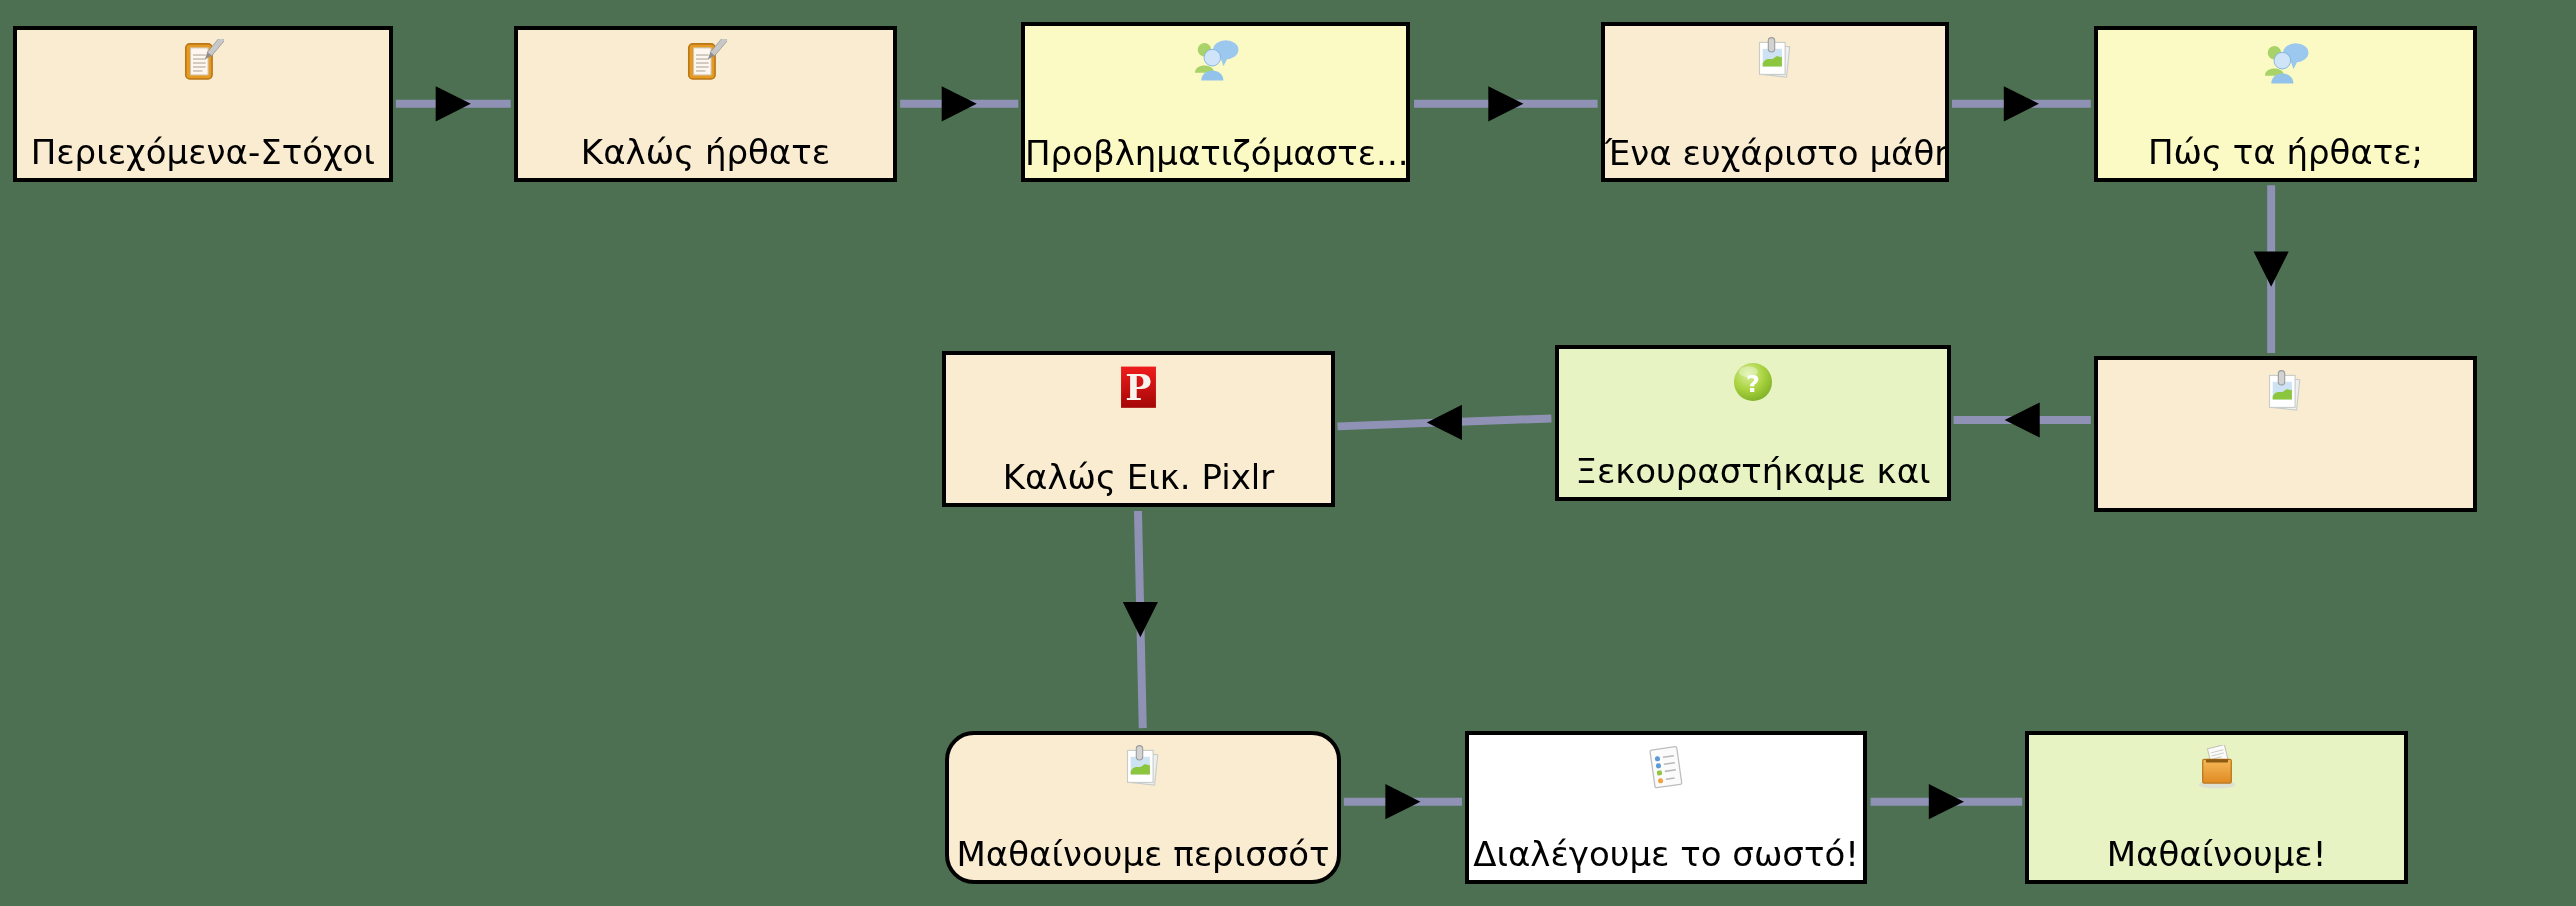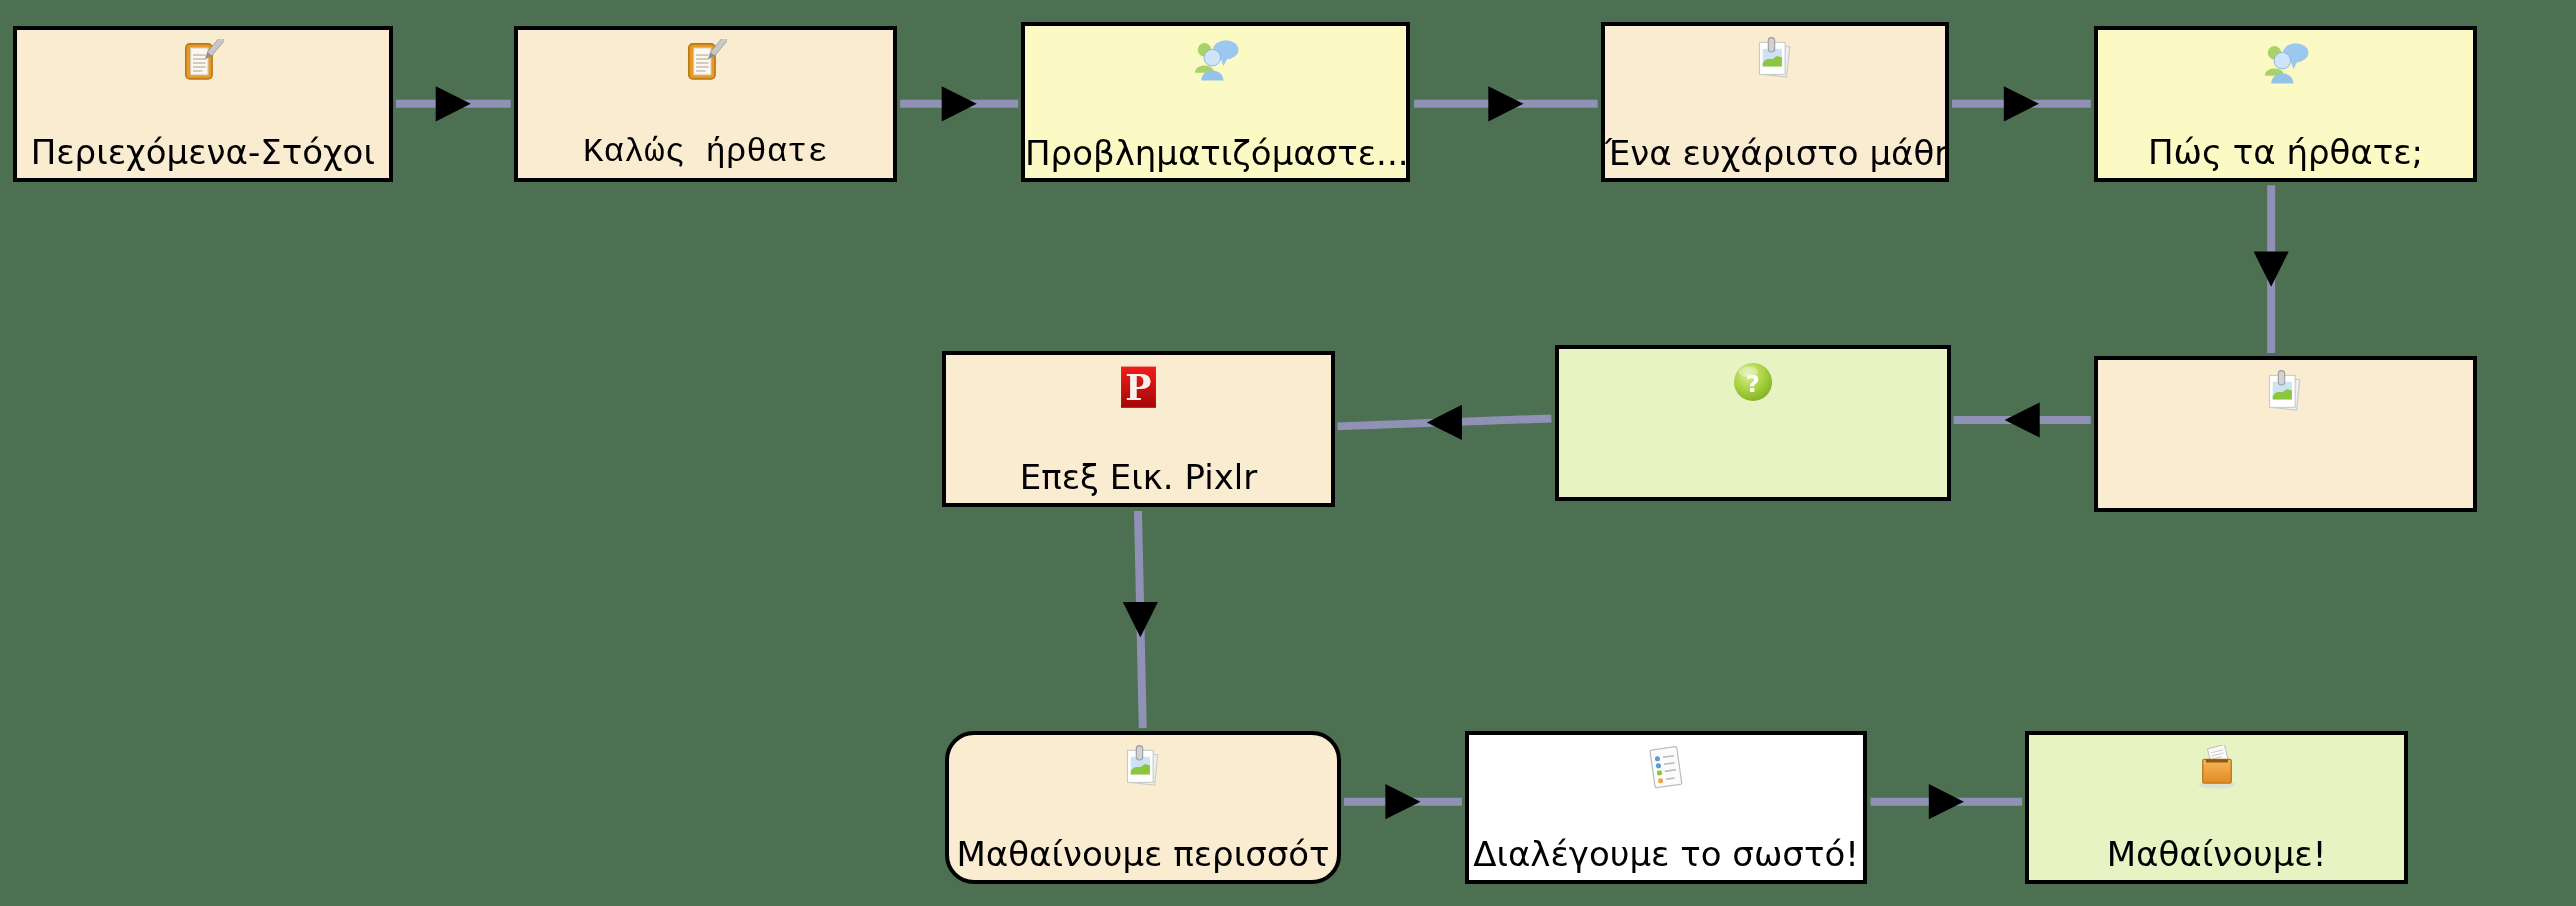--- a/index.html
+++ b/index.html
@@ -109,21 +109,21 @@
           <line x1="15" y1="40" x2="27" y2="40"></line>
         </g>
         <g transform="rotate(40 34 20)">
           <rect x="31" y="-8" width="7" height="26" fill="#c8c8c8" stroke="#9a9a9a" stroke-width="1"></rect>
           <polygon points="31,18 38,18 34.5,27" fill="#8e8e8e"></polygon>
         </g>
       </svg>
         </div>
         <div class="label">Περιεχόμενα-Στόχοι</div>
       </div>
-      <div class="node bg-cream" style="left: 514px; top: 9.6px; width: 383px; height: 156px; font-family: Liberation Mono, monospace;">
+      <div class="node bg-cream" style="left: 514px; top: 9.6px; width: 383px; height: 156px;">
         <div class="icon-wrap">
           <svg class="ic" width="43" height="48" viewBox="0 0 54 60">
         <rect x="6" y="6" width="33" height="44" rx="5" fill="#e59a22" stroke="#b9761a" stroke-width="2"></rect>
         <rect x="12" y="11" width="22" height="34" fill="#fdf7ef" stroke="#cfc4b4" stroke-width="1.3"></rect>
         <g stroke="#bdb3a5" stroke-width="1.6">
           <line x1="15" y1="20" x2="31" y2="20"></line>
               <line x1="15" y1="25" x2="31" y2="25"></line>
           <line x1="15" y1="30" x2="31" y2="30"></line>
               <line x1="15" y1="35" x2="31" y2="35"></line>
           <line x1="15" y1="40" x2="27" y2="40"></line>
@@ -197,35 +197,36 @@
             <stop offset="0%" stop-color="#d8ef9a"></stop>
             <stop offset="55%" stop-color="#a9d23f"></stop>
             <stop offset="100%" stop-color="#7cb025"></stop>
           </radialGradient>
         </defs>
         <circle cx="29" cy="29" r="24" fill="url(#qg)"></circle>
         <ellipse cx="23" cy="16" rx="12" ry="7" fill="#ffffff" opacity="0.35"></ellipse>
         <text x="29" y="41" font-family="DejaVu Sans, sans-serif" font-size="30" font-weight="bold" fill="#ffffff" text-anchor="middle">?</text>
       </svg>
         </div>
+        <div class="label">Ξεκουραστήκαμε και</div>
       </div>
       <div class="node bg-cream" style="left: 942px; top: 335px; width: 393px; height: 156px;">
         <div class="icon-wrap">
           <svg class="ic" width="45" height="46" viewBox="0 0 56 58">
         <defs>
           <linearGradient id="pg" x1="0" y1="0" x2="0" y2="1">
             <stop offset="0%" stop-color="#ef1c1c"></stop>
             <stop offset="100%" stop-color="#a40707"></stop>
           </linearGradient>
         </defs>
         <rect x="6" y="2" width="44" height="52" fill="url(#pg)"></rect>
         <text x="28" y="44" font-family="DejaVu Serif, serif" font-size="44" font-weight="bold" fill="#f7f3ec" text-anchor="middle">P</text>
       </svg>
         </div>
-        <div class="label">Επεξ Εικ. Pixlr</div>
+        <div class="label">Καλώς Εικ. Pixlr</div>
       </div>
       <div class="node bg-cream" style="left: 945px; top: 715px; width: 396px; height: 153px; border-radius: 29px;">
         <div class="icon-wrap">
           <svg class="ic" width="45" height="48" viewBox="0 0 56 60">
         <g transform="rotate(6 30 30)">
           <rect x="14" y="12" width="30" height="38" fill="#eef0ef" stroke="#c7ccc9" stroke-width="1.4"></rect>
         </g>
         <rect x="8" y="8" width="32" height="40" fill="#ffffff" stroke="#c7ccc9" stroke-width="1.4"></rect>
         <rect x="12" y="16" width="24" height="22" fill="#cde3f3"></rect>
         <path d="M12 34 C18 24 22 32 27 27 C31 23 34 28 36 26 L36 38 L12 38 Z" fill="#8cc63e"></path>

